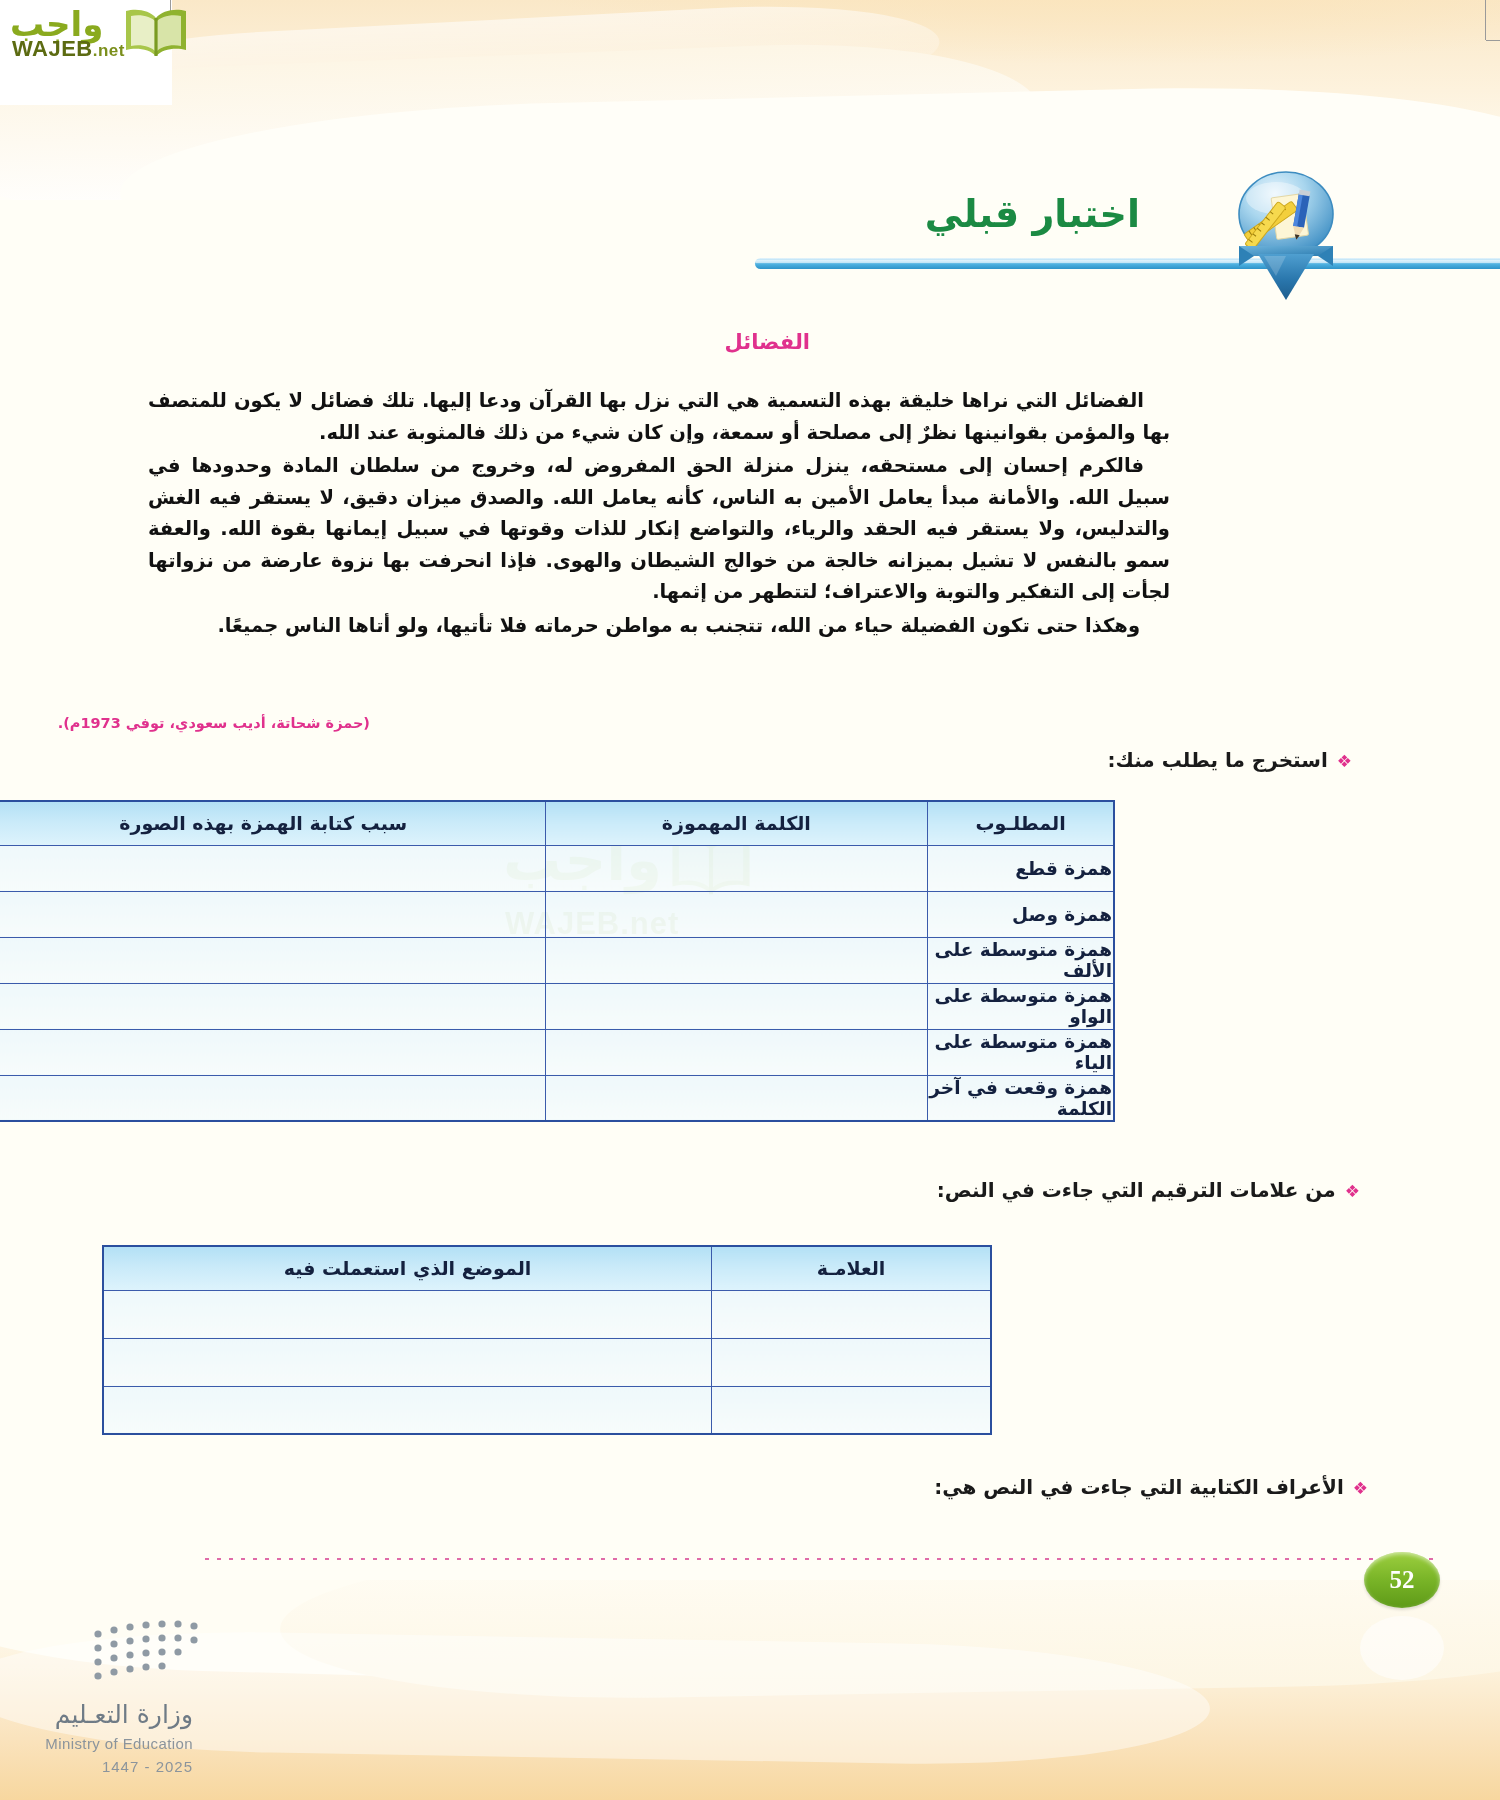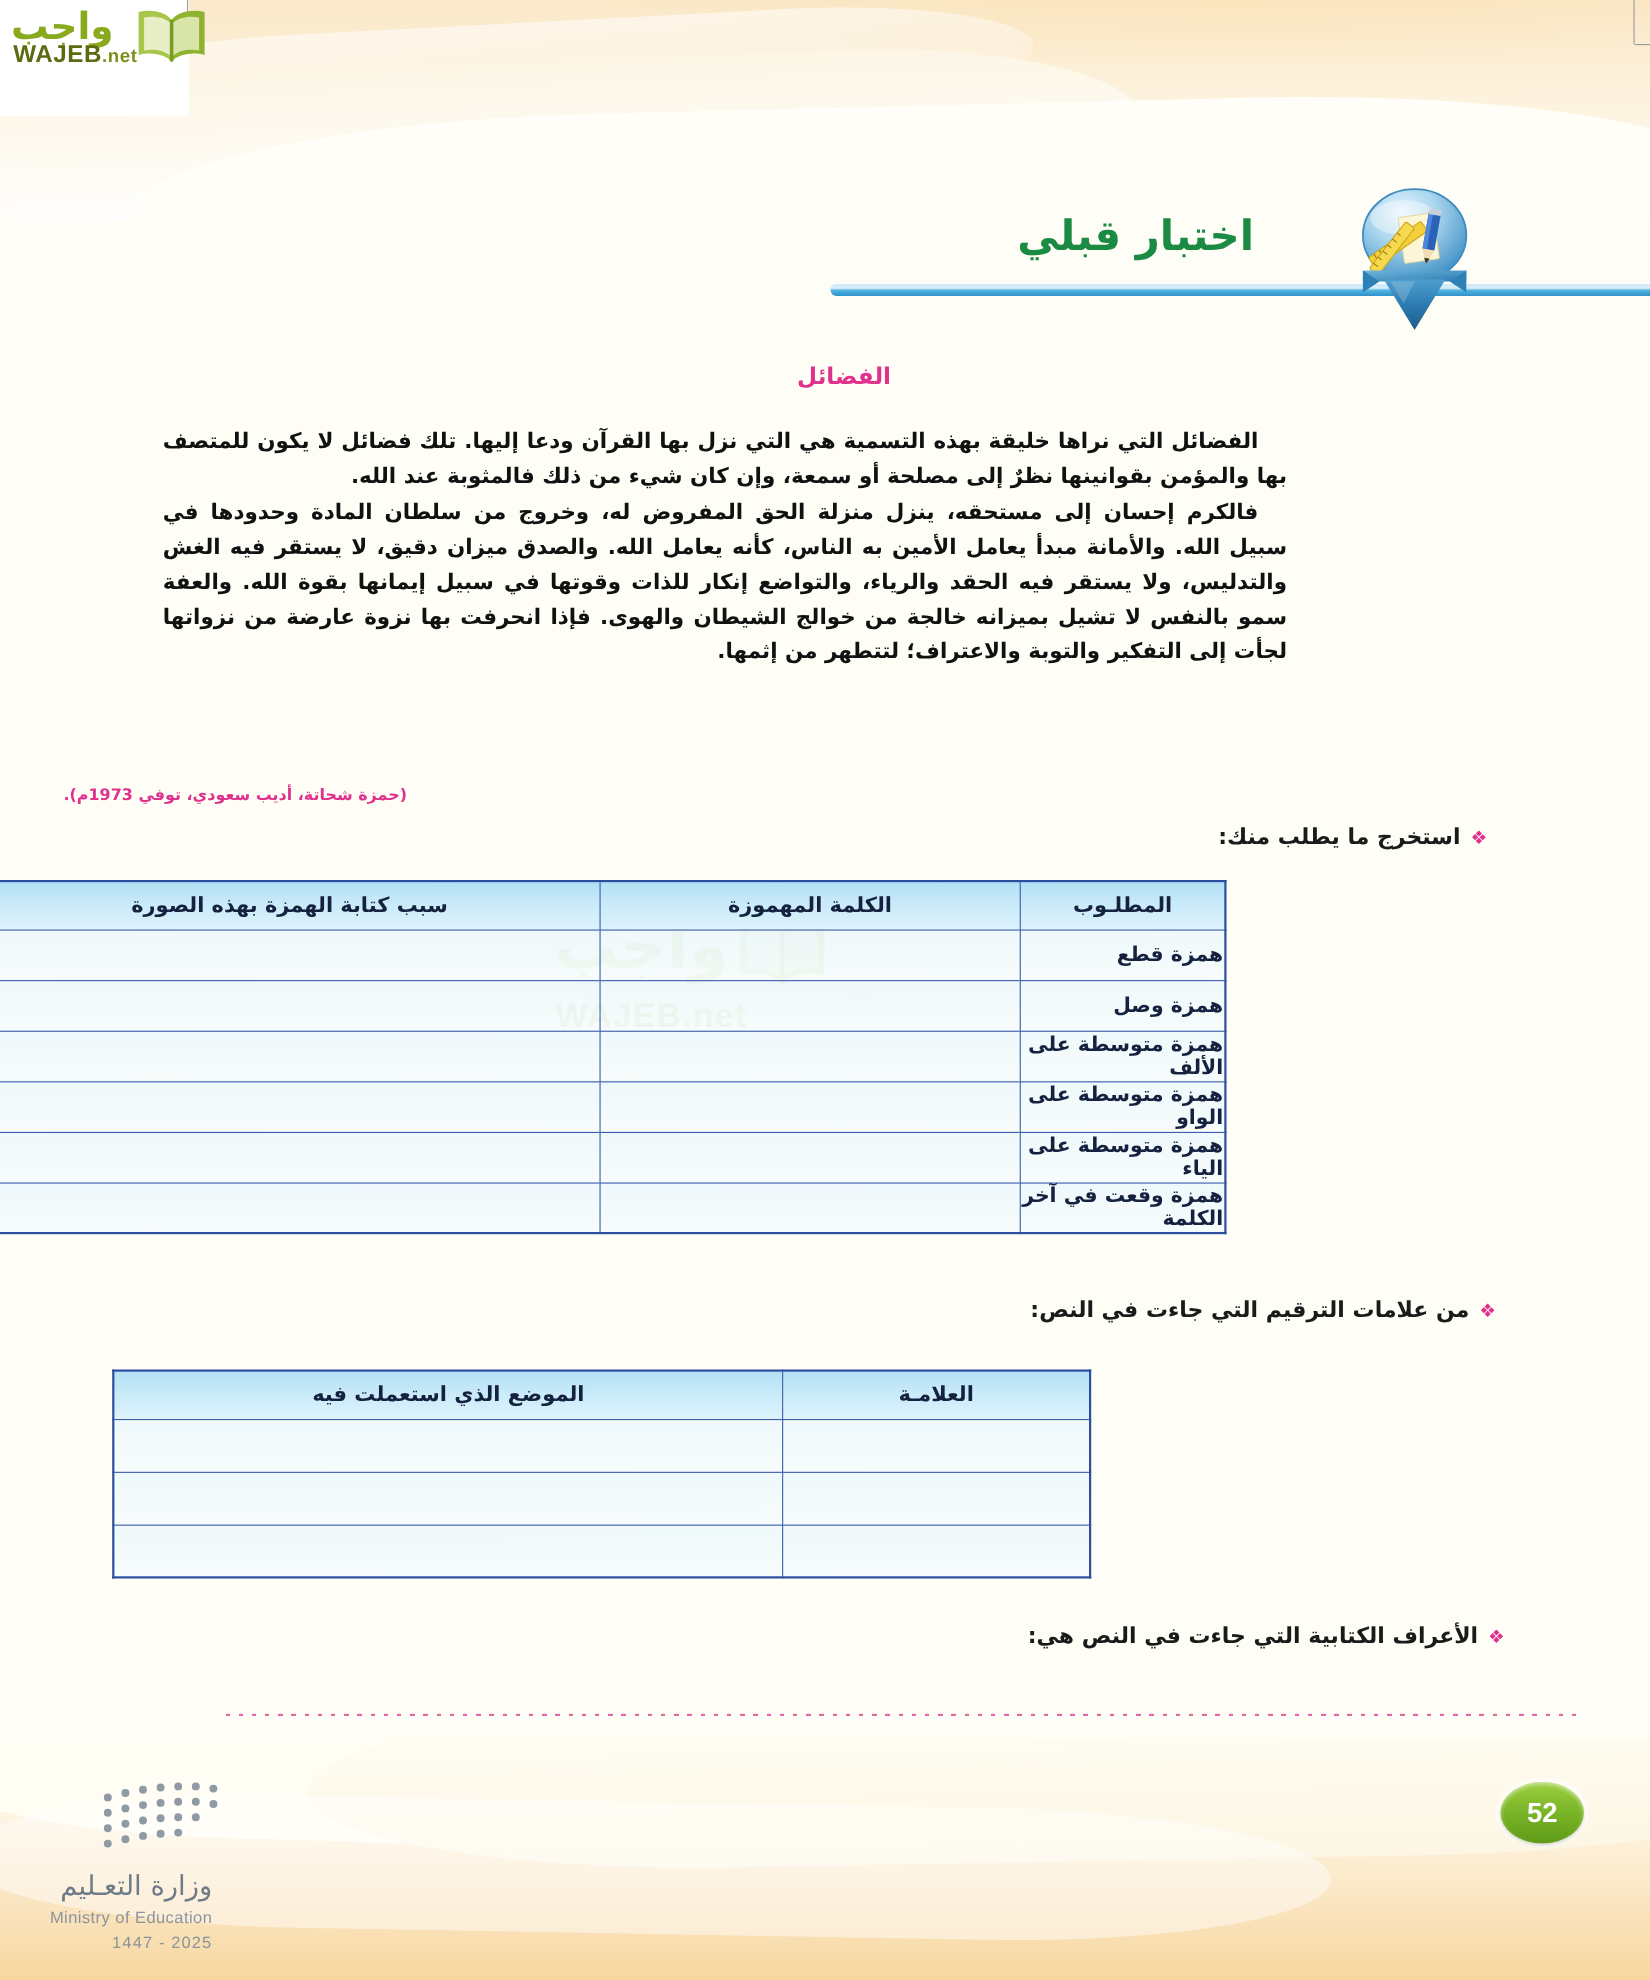--- a/index.html
+++ b/index.html
@@ -252,26 +252,26 @@
     position:absolute; right:225px; top:117px;
     font-family:"Liberation Sans", sans-serif; font-size:15px; color:#8b949c;
     white-space:nowrap; letter-spacing:.4px;
   }
   .moe-yr {
     position:absolute; right:225px; top:140px;
     font-family:"Liberation Sans", sans-serif; font-size:15px; color:#8b949c;
     white-space:nowrap; letter-spacing:1px;
   }
   .pagenum {
-    position:absolute; right:60px; top:1620px;
+    position:absolute; right:60px; top:1552px;
     width:76px; height:56px; border-radius:50%;
     background:linear-gradient(180deg,#9dcf3f 0%, #7ab528 48%, #5e9a18 100%);
     box-shadow:inset 0 2px 4px rgba(255,255,255,.55), 0 2px 3px rgba(0,0,0,.12);
     display:flex; align-items:center; justify-content:center;
-    font-family:Liberation Sans, sans-serif; font-size:25px; font-weight:bold;
+    font-family:Liberation Serif, serif; font-size:25px; font-weight:bold;
     color:#ffffff;
   }
   .pagenum-ring {
     position:absolute; right:56px; top:1616px; width:84px; height:64px;
     border-radius:50%; background:rgba(255,255,255,.55);
   }
 </style>
 </head>
 <body>
 
@@ -372,20 +372,21 @@
     </div>
   </div>
 
   <div class="content">
 
     <div class="sec-heading">الفضائل</div>
 
     <div class="body-block">
       <p>الفضائل التي نراها خليقة بهذه التسمية هي التي نزل بها القرآن ودعا إليها. تلك فضائل لا يكون للمتصف بها والمؤمن بقوانينها نظرٌ إلى مصلحة أو سمعة، وإن كان شيء من ذلك فالمثوبة عند الله.</p>
       <p>فالكرم إحسان إلى مستحقه، ينزل منزلة الحق المفروض له، وخروج من سلطان المادة وحدودها في سبيل الله. والأمانة مبدأ يعامل الأمين به الناس، كأنه يعامل الله. والصدق ميزان دقيق، لا يستقر فيه الغش والتدليس، ولا يستقر فيه الحقد والرياء، والتواضع إنكار للذات وقوتها في سبيل إيمانها بقوة الله. والعفة سمو بالنفس لا تشيل بميزانه خالجة من خوالج الشيطان والهوى. فإذا انحرفت بها نزوة عارضة من نزواتها لجأت إلى التفكير والتوبة والاعتراف؛ لتتطهر من إثمها.</p>
+      <p class="last">وهكذا حتى تكون الفضيلة حياء من الله، تتجنب به مواطن حرماته فلا تأتيها، ولو أتاها الناس جميعًا.</p>
     </div>
 
     <div class="attrib">(حمزة شحاتة، أديب سعودي، توفي 1973م).</div>
 
     <div class="bullet-row" id="bullet1">
       <span class="bullet-glyph">❖</span><span>استخرج ما يطلب منك:</span>
     </div>
 
     <div class="wm-center">
       <div class="wm-ar">واجب</div>

